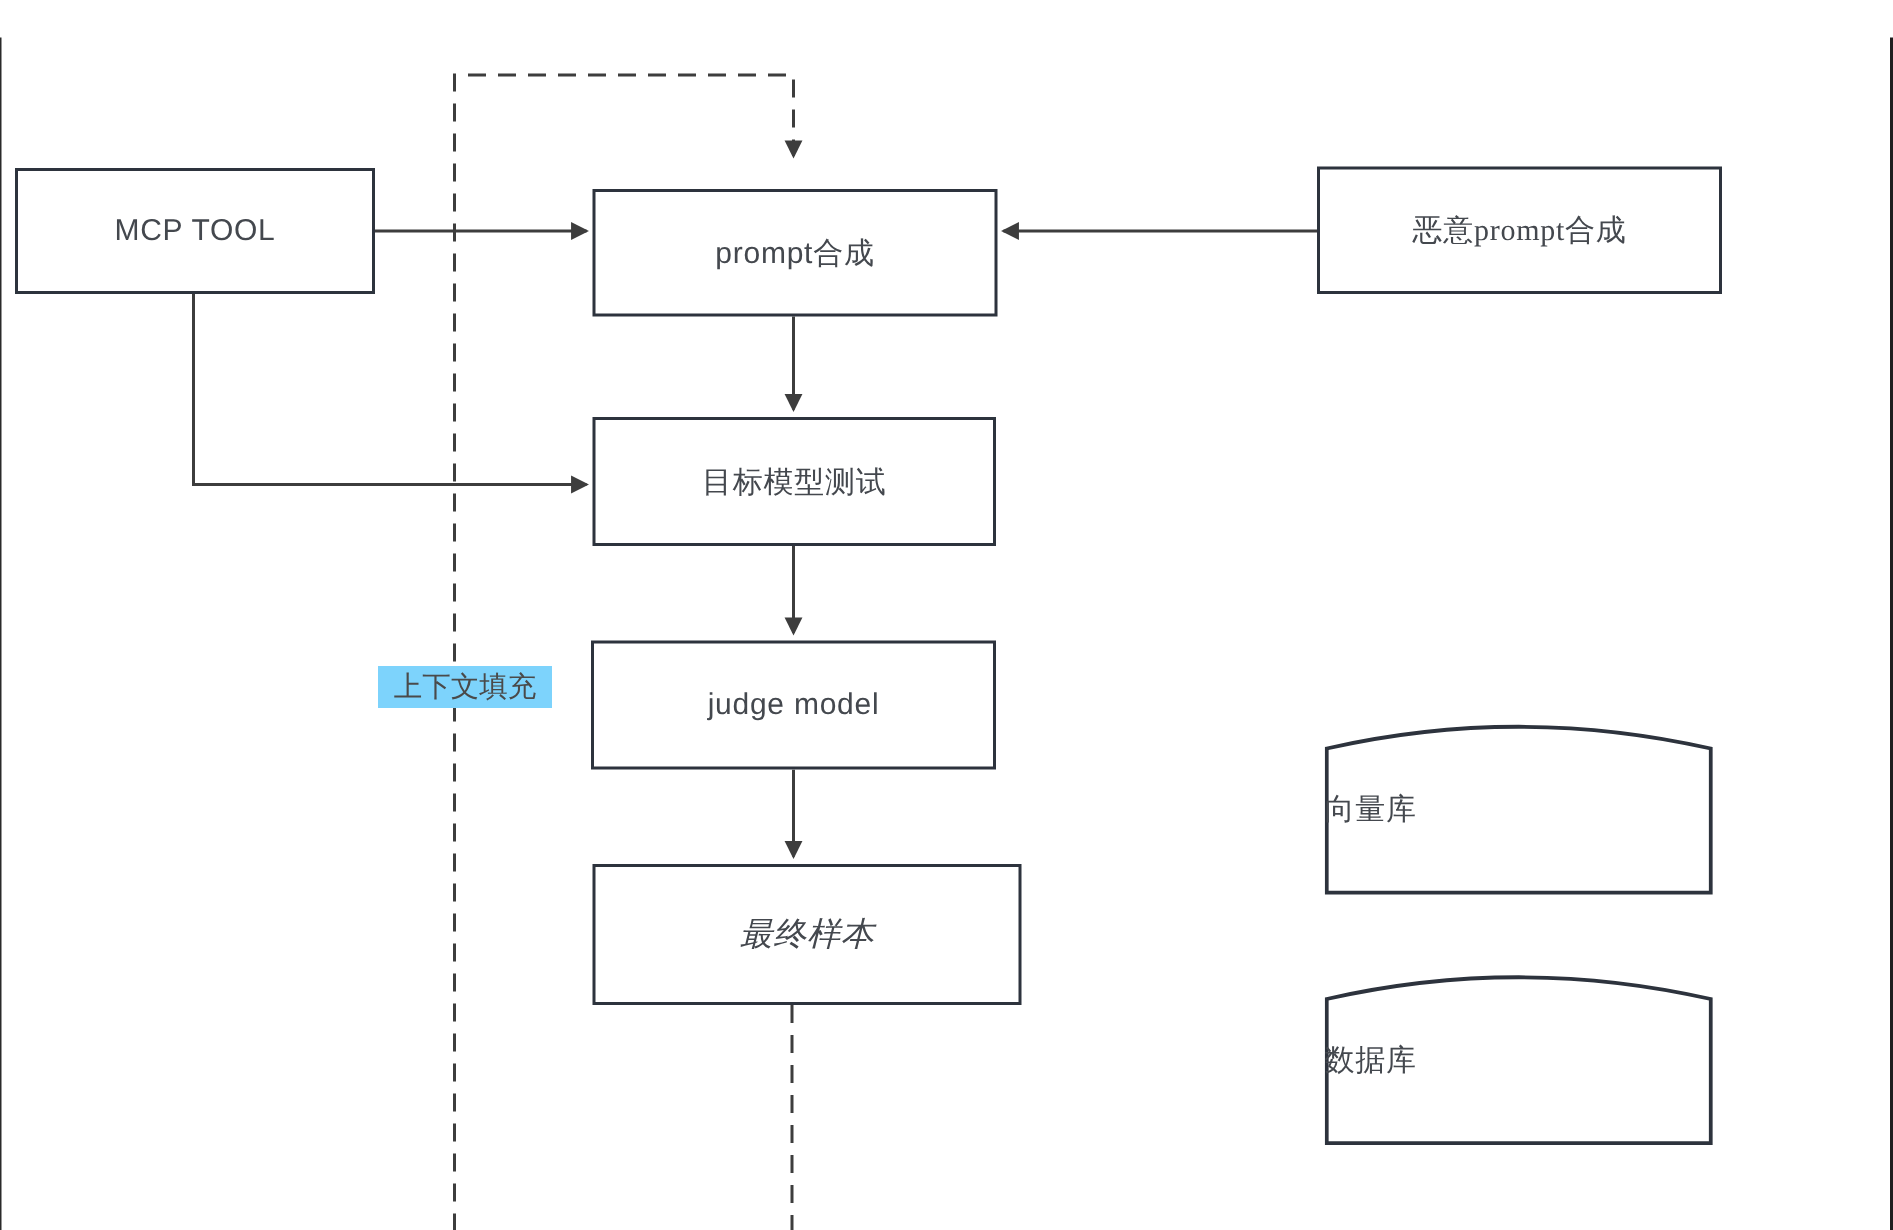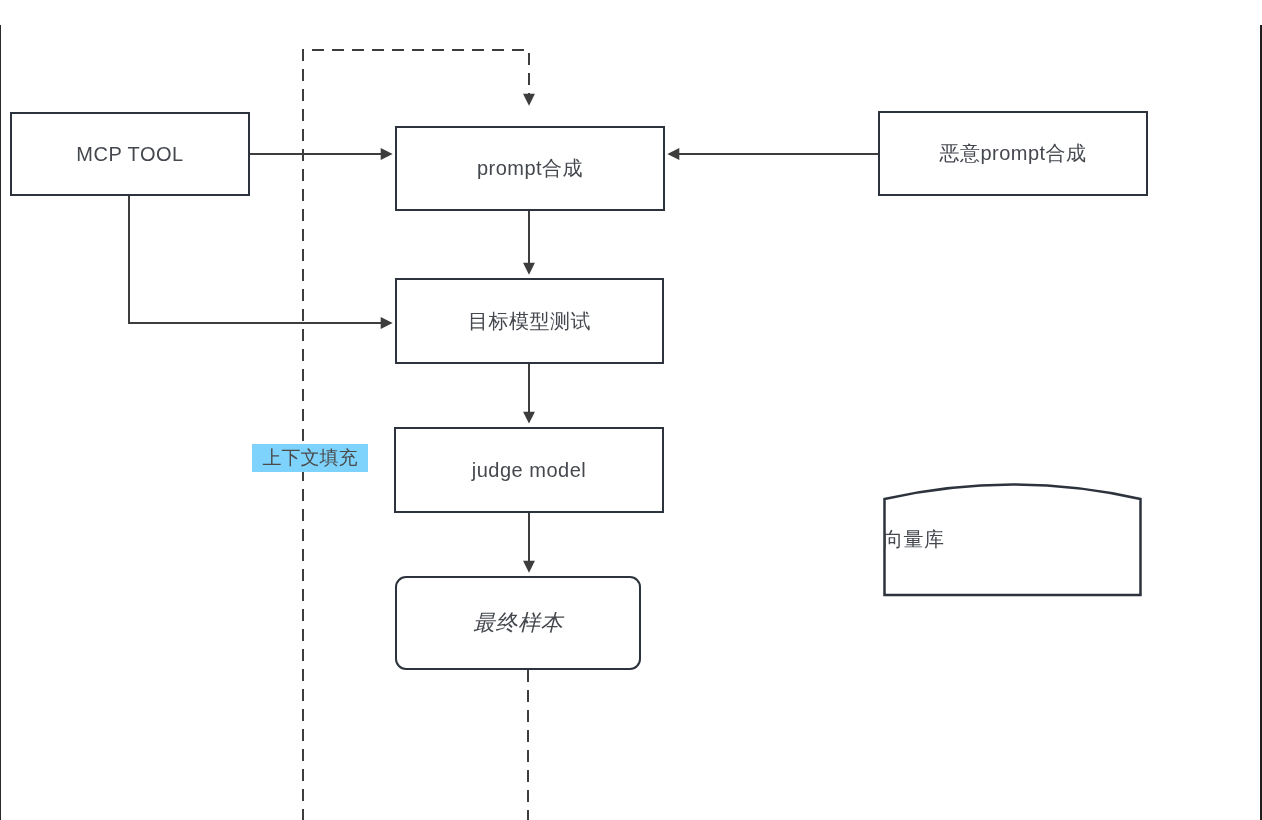--- a/index.html
+++ b/index.html
@@ -75,39 +75,45 @@
   </svg>
 
   <div class="node" style="left:9px;top:87px;width:240px;height:84px;">
     <span>MCP TOOL</span>
   </div>
 
   <div class="node" style="left:394px;top:101px;width:270px;height:85px;">
     <span>prompt合成</span>
   </div>
 
-  <div class="node" style="left:877px;top:86px;width:270px;height:85px;">
+  <div class="node" style="left:877px;top:86px;width:270px;height:85px;font-family:Liberation Serif, serif;">
     <span>恶意prompt合成</span>
   </div>
 
   <div class="node" style="left:394px;top:253px;width:269px;height:86px;">
     <span>目标模型测试</span>
   </div>
 
   <div class="node" style="left:393px;top:402px;width:270px;height:86px;">
     <span>judge model</span>
   </div>
 
-  <div class="node italic" style="left:394px;top:551px;width:246px;height:94px;border-radius:11px;">
+  <div class="node italic" style="left:394px;top:551px;width:286px;height:94px;">
     <span>最终样本</span>
   </div>
 
   <div class="stored" style="left:882px;top:457px;width:259px;height:115px;">
     <svg width="259" height="115" viewBox="0 0 259 115">
       <path d="M1.5,17 Q129.5,-12 257.5,17 L257.5,113 L1.5,113 Z" fill="#ffffff" stroke="#2d333d" stroke-width="2.5"></path>
     </svg>
     <span class="lbl">向量库</span>
   </div>
 
+  <div class="stored" style="left:882px;top:624px;width:259px;height:115px;">
+    <svg width="259" height="115" viewBox="0 0 259 115">
+      <path d="M1.5,17 Q129.5,-12 257.5,17 L257.5,113 L1.5,113 Z" fill="#ffffff" stroke="#2d333d" stroke-width="2.5"></path>
+    </svg>
+    <span class="lbl">数据库</span>
+  </div>
 
   <div class="edge-label" style="left:251px;top:419px;width:110px;">上下文填充</div>
 
 </div>
 
 </body></html>

